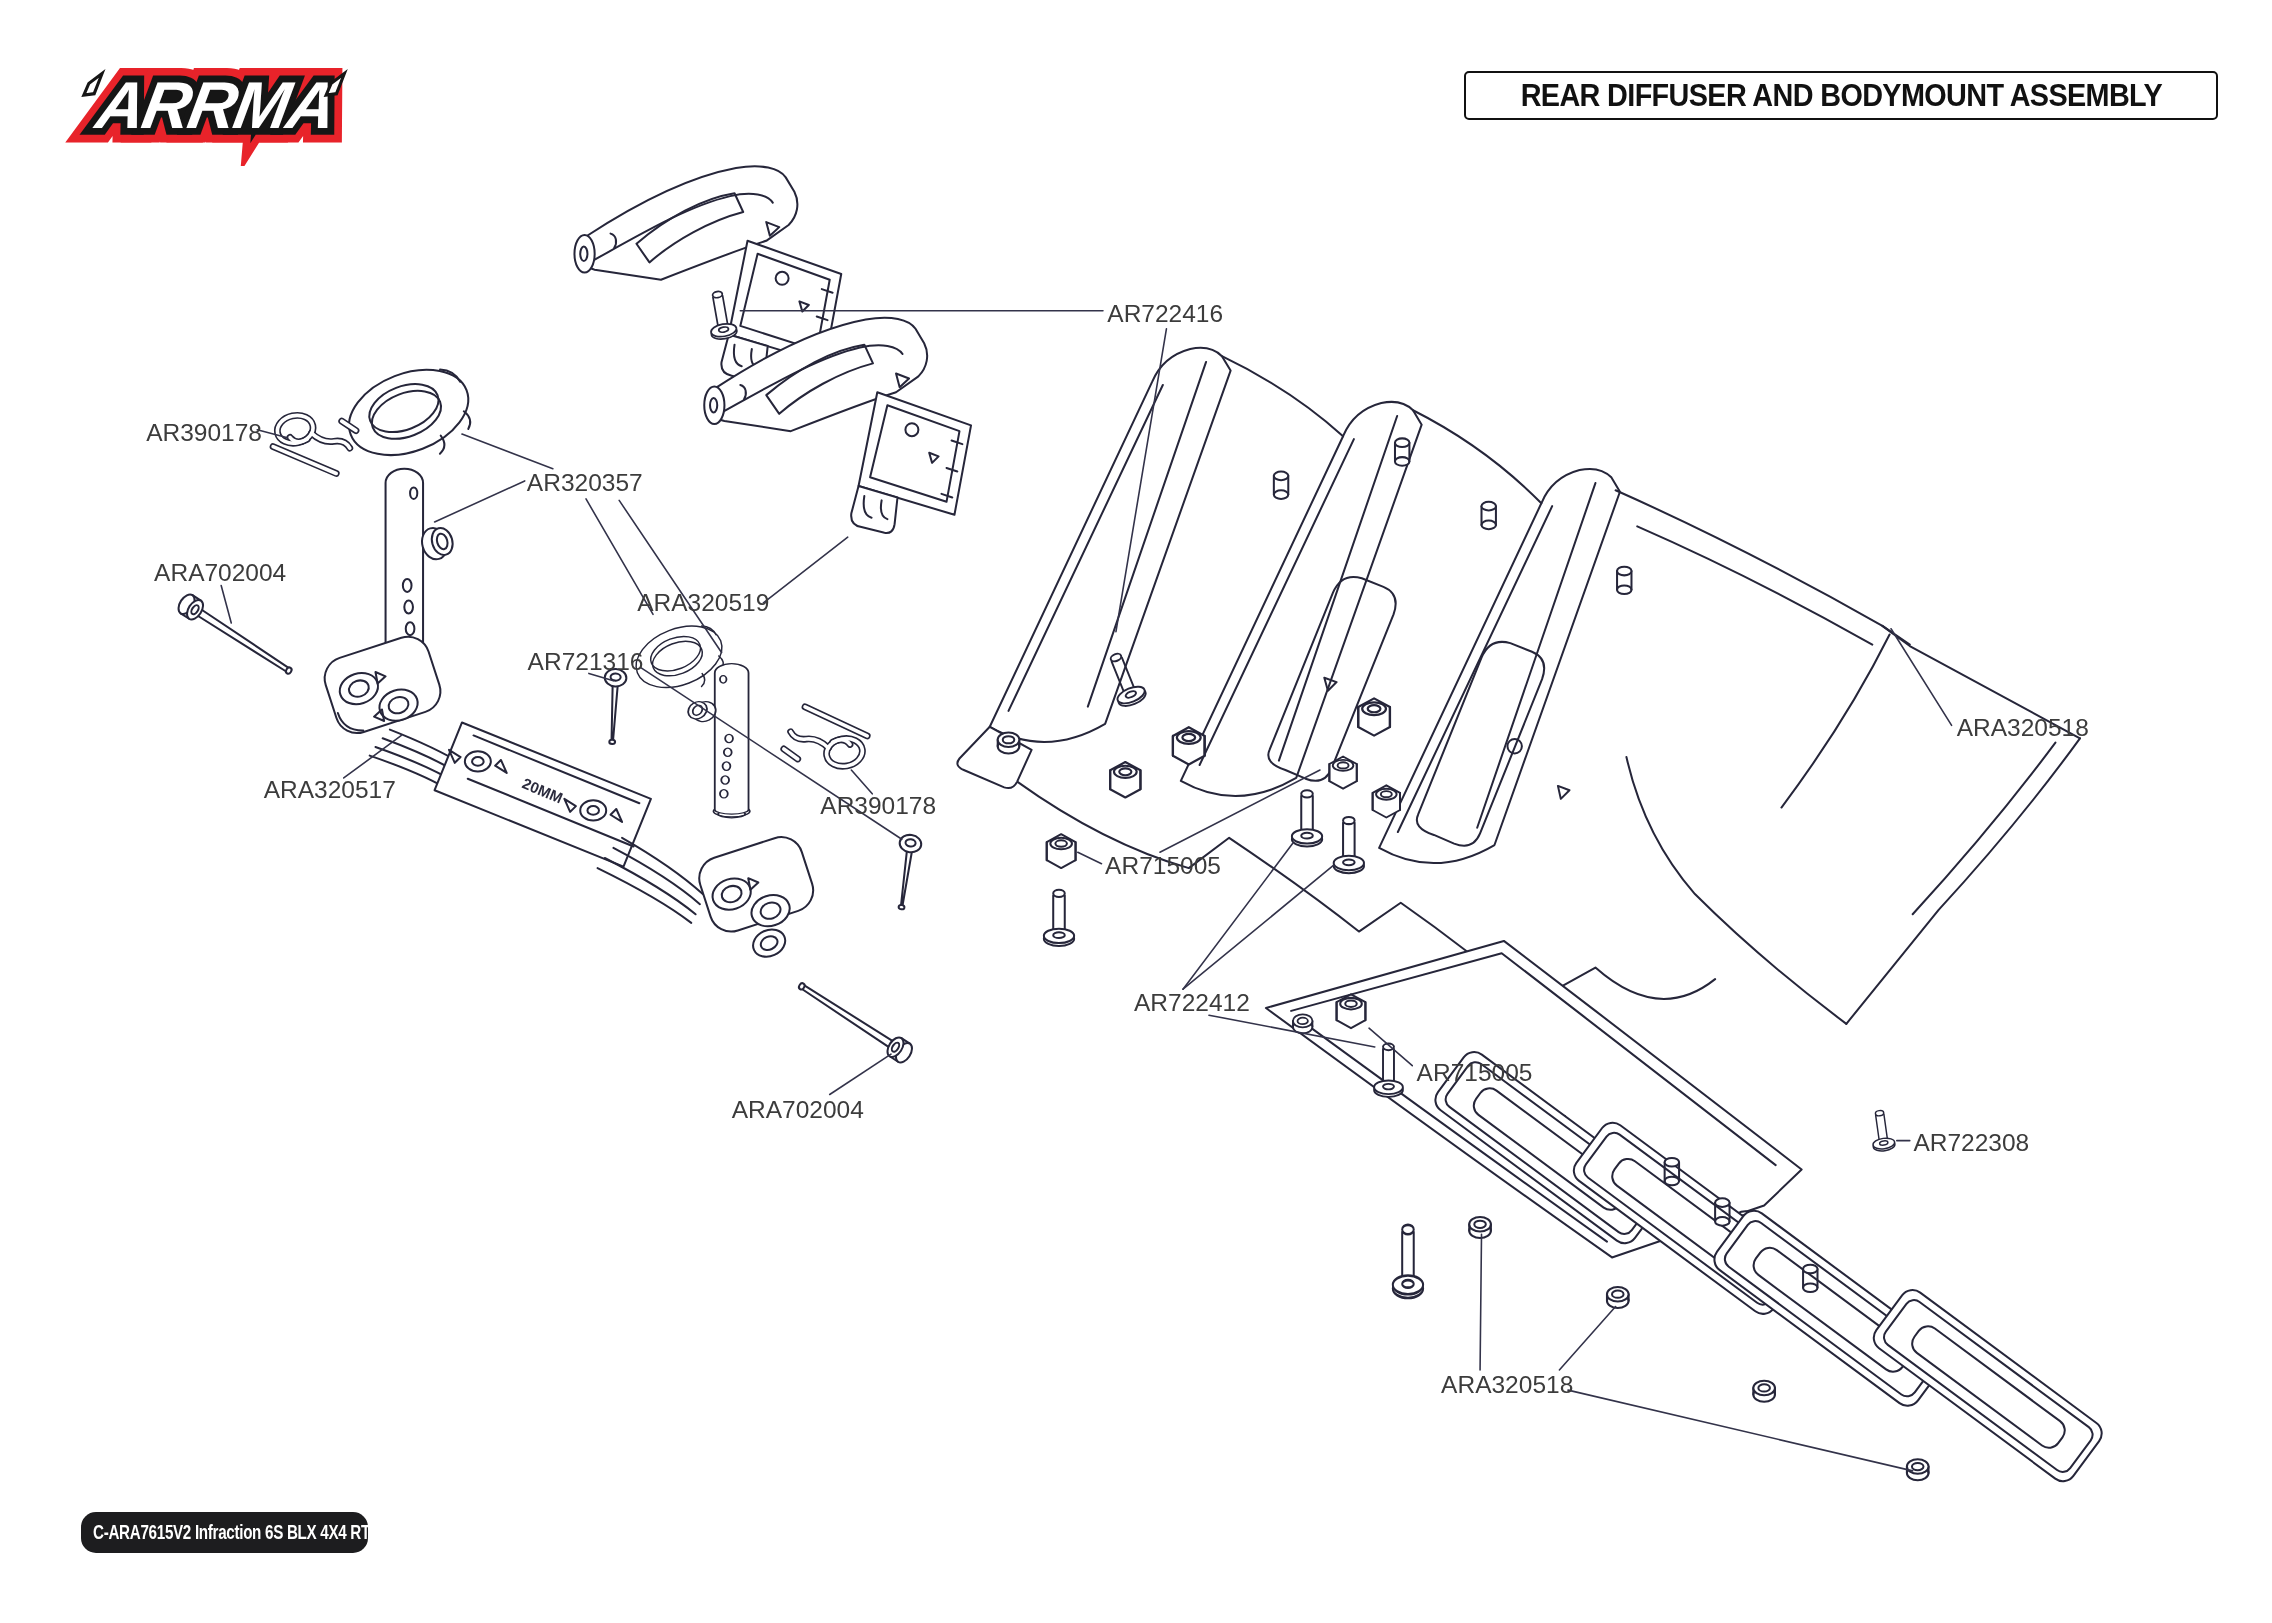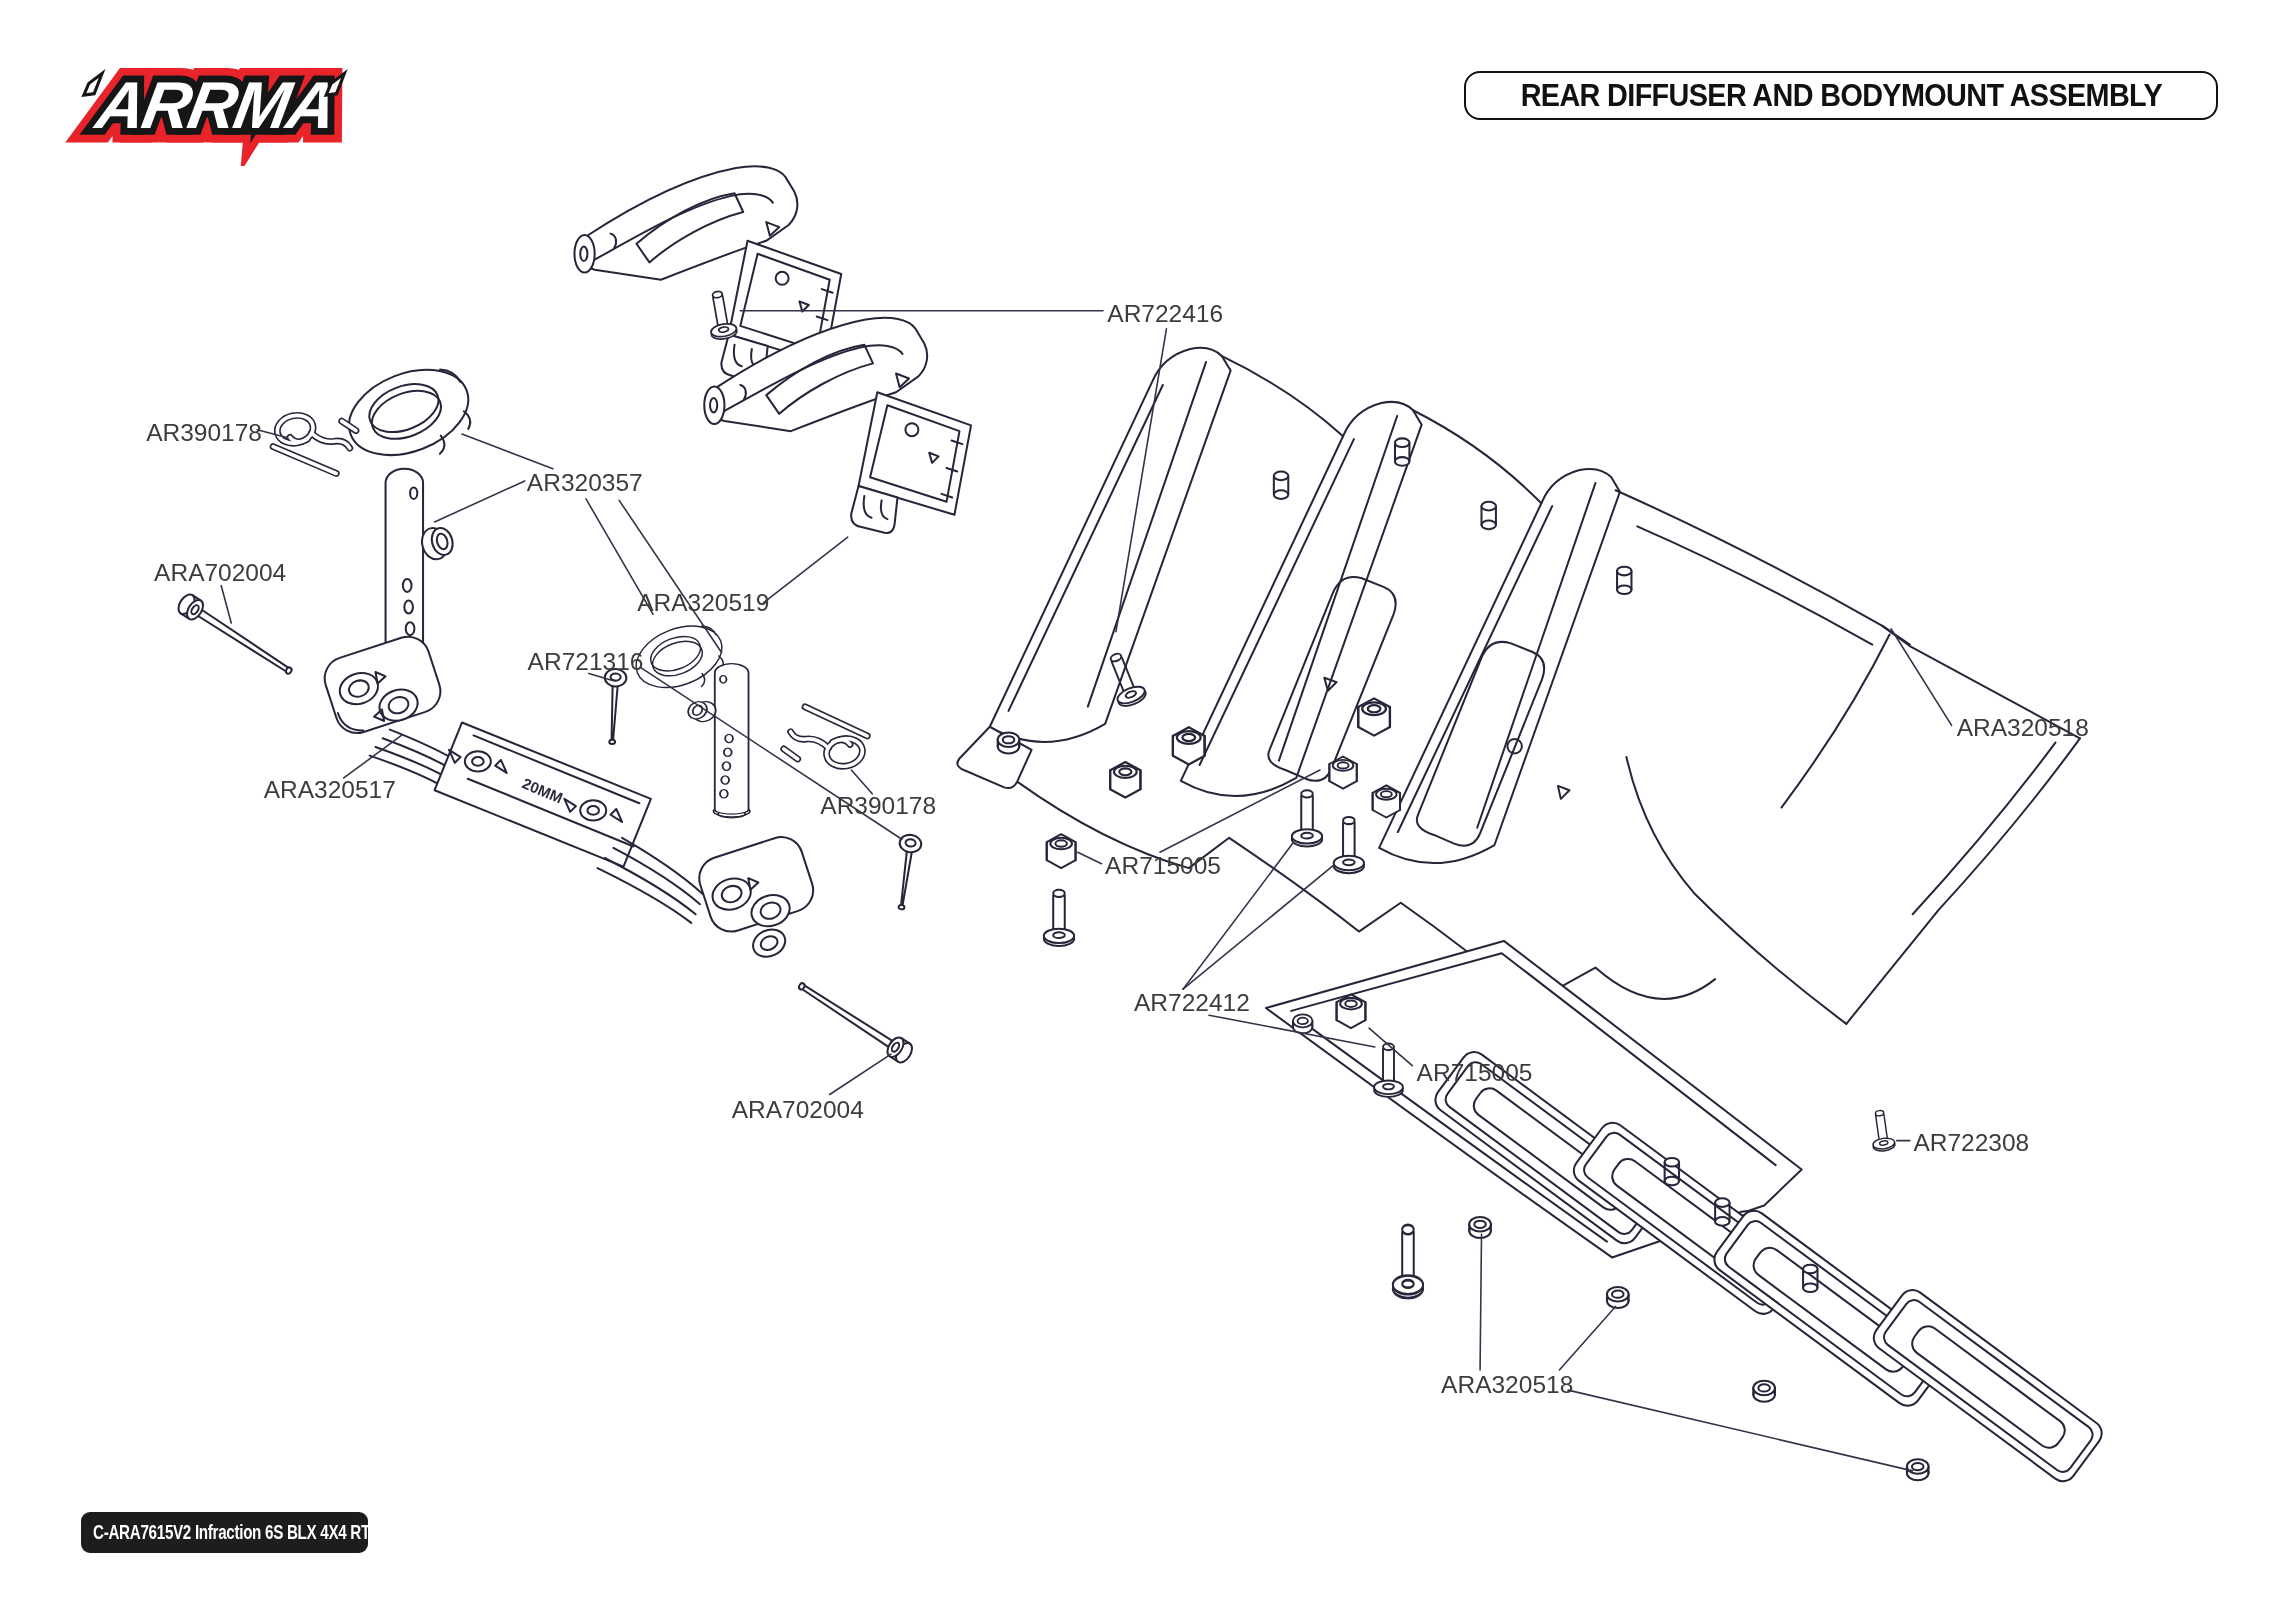--- a/index.html
+++ b/index.html
@@ -5,32 +5,32 @@
   html,body{margin:0;padding:0;}
   body{
     width:2273px;height:1623px;position:relative;
     background:#ffffff;overflow:hidden;
     font-family:"Liberation Sans", sans-serif;
   }
   .abs{position:absolute;}
   
   #title-box{
     left:1464px;top:71px;width:754px;height:49px;
-    border:2.9px solid #111;border-radius:16px;
+    border:2.9px solid #111;border-radius:5px;
     display:flex;align-items:center;justify-content:center;
     background:#fff;box-sizing:border-box;
   }
   #title-box span{
     font-weight:bold;font-size:32px;color:#111;white-space:nowrap;
     transform:scaleX(.90);letter-spacing:-0.7px;
   }
   
   #footer-chip{
     left:81px;top:1512px;width:287px;height:41px;
-    background:#1d1d1f;border-radius:9px;
+    background:#1d1d1f;border-radius:15px;
     display:flex;align-items:center;box-sizing:border-box;padding-left:11.5px;
   }
   #footer-chip span{
     color:#fff;font-weight:bold;font-size:19.5px;white-space:nowrap;
     transform:scaleX(.78);transform-origin:left center;letter-spacing:-0.4px;
   }
   
   svg text.lbl{font-family:"Liberation Sans",sans-serif;font-size:34px;fill:#3c3c3c;}
   svg text.mark{font-family:"Liberation Sans",sans-serif;font-weight:bold;fill:#2b2b3d;}
   .ln{fill:none;stroke:#26263a;stroke-width:2.8;stroke-linecap:round;stroke-linejoin:round;}

